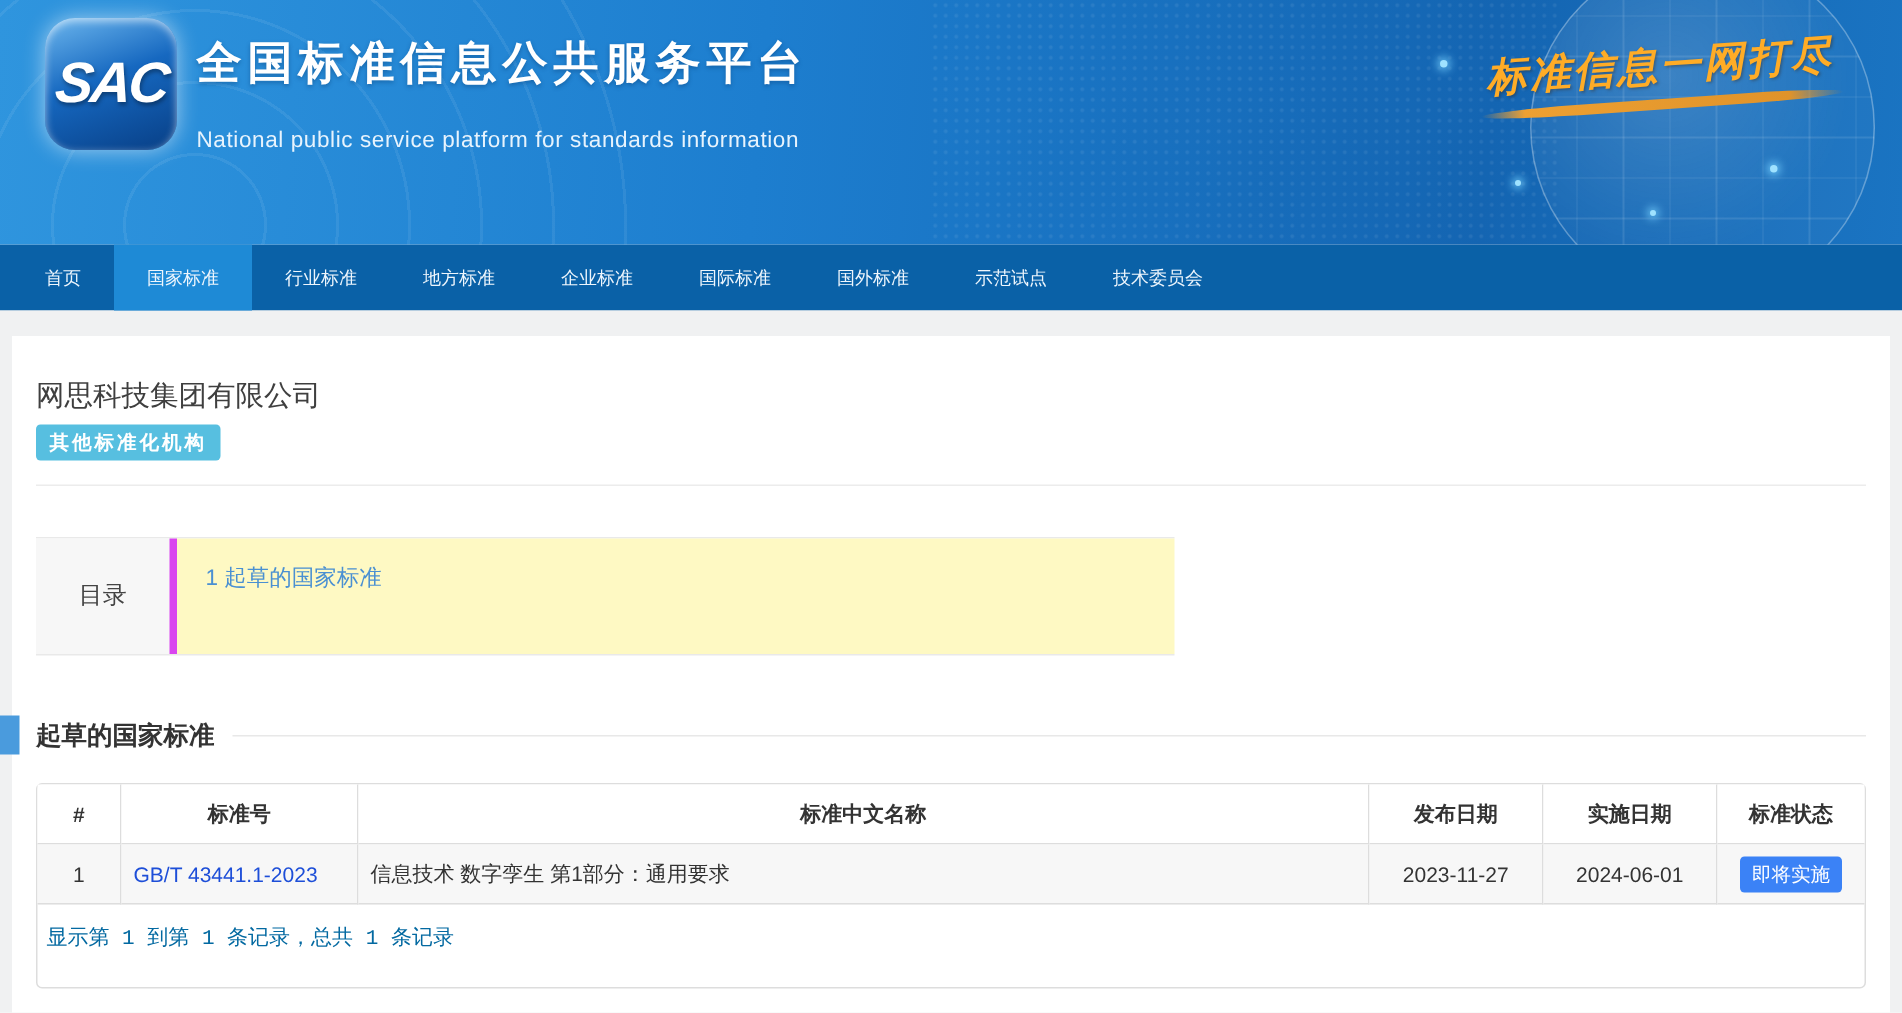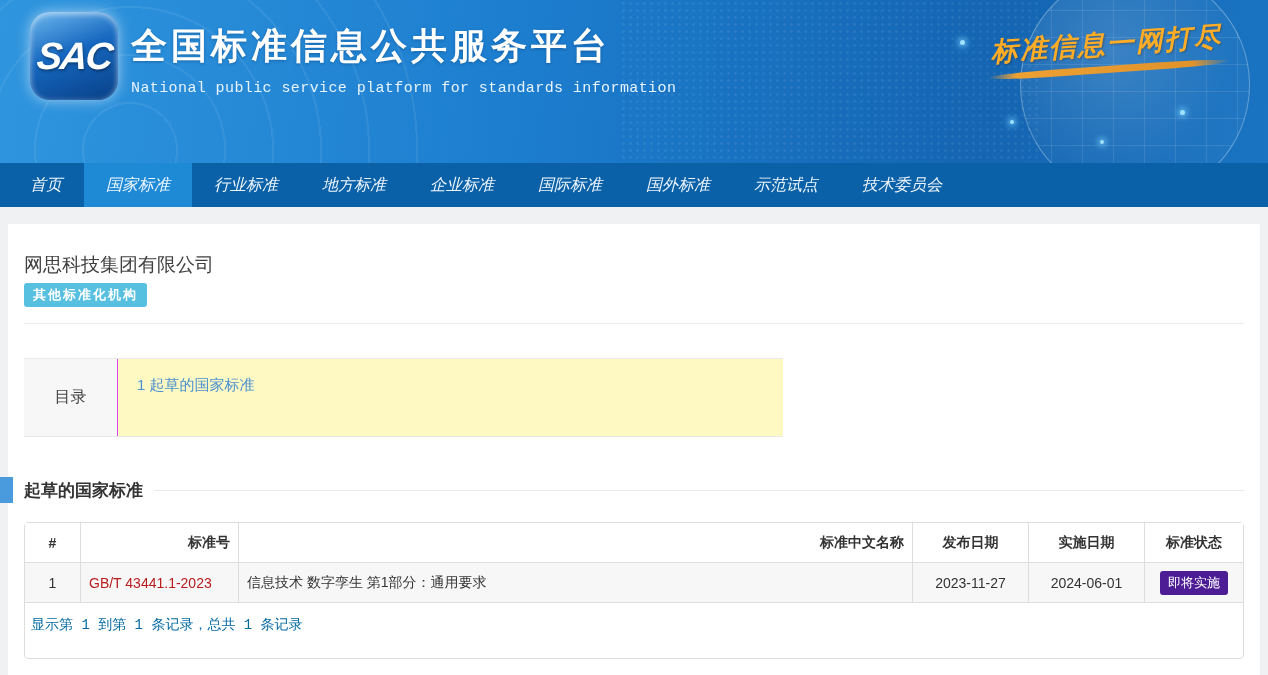--- a/index.html
+++ b/index.html
@@ -34,71 +34,71 @@
     border-radius:20px; display:flex; align-items:center; justify-content:center;
     background:linear-gradient(160deg,#6db7ee 0%,#1668c0 45%,#0a4globe796 100%);
     background:linear-gradient(160deg,#6db7ee 0%,#1668c0 45%,#083f86 100%);
     box-shadow:0 0 14px rgba(255,255,255,.55), inset 0 2px 6px rgba(255,255,255,.6);
     cursor:pointer; }
   .logo span { color:#fff; font-size:38px; font-weight:bold; font-style:italic;
     letter-spacing:-2px; text-shadow:1px 2px 3px rgba(0,0,0,.35);
     transform:skewX(-6deg); }
 
   .titlebox { position:absolute; left:131px; top:22px; color:#fff; }
-  .titlebox h1 { font-size:36px; font-weight:bold; letter-spacing:4px;
+  .titlebox h1 { font-size:30px; font-weight:bold; letter-spacing:4px;
     text-shadow:0 1px 3px rgba(9,62,118,.45); white-space:nowrap; }
-  .titlebox .sub { margin-top:9px; font-size:15px; color:#e7f3fd; letter-spacing:.4px;font-family:Liberation Mono, monospace; }
+  .titlebox .sub { margin-top:22px; font-size:15px; color:#e7f3fd; letter-spacing:.4px; }
 
   .slogan { position:absolute; right:40px; top:26px; text-align:center;
     transform:rotate(-4deg); pointer-events:none; }
   .slogan .txt { font-family:"DejaVu Serif","Liberation Serif",serif;
     font-style:italic; font-weight:bold; font-size:27px; color:#ffac26;
     letter-spacing:2px; text-shadow:1px 1px 2px rgba(60,30,0,.35); white-space:nowrap; }
   .slogan .brush { margin:4px auto 0; width:242px; height:7px; border-radius:60% / 100%;
     background:linear-gradient(90deg, rgba(232,150,30,0) 0%, #eda032 12%, #e0932a 85%, rgba(232,150,30,0) 100%); }
 
   
   .nav { height:44px; background:#0a61a7; display:flex; padding-left:8px; }
-  .nav-item { line-height:44px; padding:0 22px; font-size:16px; color:#eef6fd;
-    cursor:pointer; white-space:nowrap;font-style:italic; }
+  .nav-item { line-height:44px; padding:0 22px; font-size:12px; color:#eef6fd;
+    cursor:pointer; white-space:nowrap; }
   .nav-item.active { background:#1e8ad6; }
 
   .gap-strip { height:17px; background:#f0f1f2; }
 
   
   .panel { margin:0 8px; background:#fff; height:495px; padding:0 16px; position:relative; }
 
   .org { padding-top:28px; }
   .org-name { font-size:19px; color:#3f3f3f; line-height:26px; }
   .org-badge { display:inline-block; margin-top:5px; background:#57bfe0; color:#fff;
     font-size:13px; letter-spacing:2px; padding:3px 9px; border-radius:3px;font-weight:bold; }
   .org-divider { margin-top:16px; border-bottom:1px solid #ececec; }
 
   .directory { margin-top:34px; width:759px; height:79px; display:flex;
     border-top:1px solid #e9e9e9; border-bottom:1px solid #e9e9e9; }
-  .dir-label { width:94px; background:#f7f7f7; border-right:1px solid #d946ef;
+  .dir-label { width:94px; background:#f7f7f7; border-right:5px solid #d946ef;
     display:flex; align-items:center; justify-content:center;
     font-size:16px; color:#444; }
   .dir-body { flex:1; background:#fef9c3; padding:17px 0 0 19px; }
   .dir-link { font-size:15px; color:#4a90d2; text-decoration:none; cursor:pointer; }
 
   .section-head { margin-top:40px; height:26px; display:flex; align-items:center; position:relative; }
   .blue-bar { position:absolute; left:-24px; top:0; width:13px; height:26px; background:#4a9bdd; }
   .section-title { font-size:17px; font-weight:bold; color:#333; white-space:nowrap; }
   .section-rule { flex:1; height:1px; background:#e8e8e8; margin-left:12px; }
 
   .tablebox { margin-top:19px; border:1px solid #ddd; border-radius:4px; background:#fff; }
   table { width:100%; border-collapse:separate; border-spacing:0; font-size:14px; color:#333; }
   th, td { padding:0 8px; height:40px; border-right:1px solid #ddd; border-bottom:1px solid #ddd; }
   th:last-child, td:last-child { border-right:none; }
-  th { text-align:right; font-weight:bold; background:#fff; }
+  th { text-align:center; font-weight:bold; background:#fff; }
   tbody td { background:#f7f7f7; }
   .c-center { text-align:center; }
-  .std-link { color:#b91c1c; text-decoration:none; cursor:pointer; }
-  .status-badge { display:inline-block; background:#4c1d95; color:#fff; font-size:13px;
+  .std-link { color:#1d4ed8; text-decoration:none; cursor:pointer; }
+  .status-badge { display:inline-block; background:#3b82f6; color:#fff; font-size:13px;
     padding:3px 8px; border-radius:3px; white-space:nowrap; }
   .table-summary { padding:13px 8px 24px 6px; font-size:14px; color:#0369a1;font-family:Liberation Mono, monospace; }
 </style>
 </head>
 <body>
 
 <div class="banner">
   <div class="dotmap"></div>
   <div class="globe"></div>
   <i class="spark" style="left:960px;top:40px;width:5px;height:5px;"></i>

